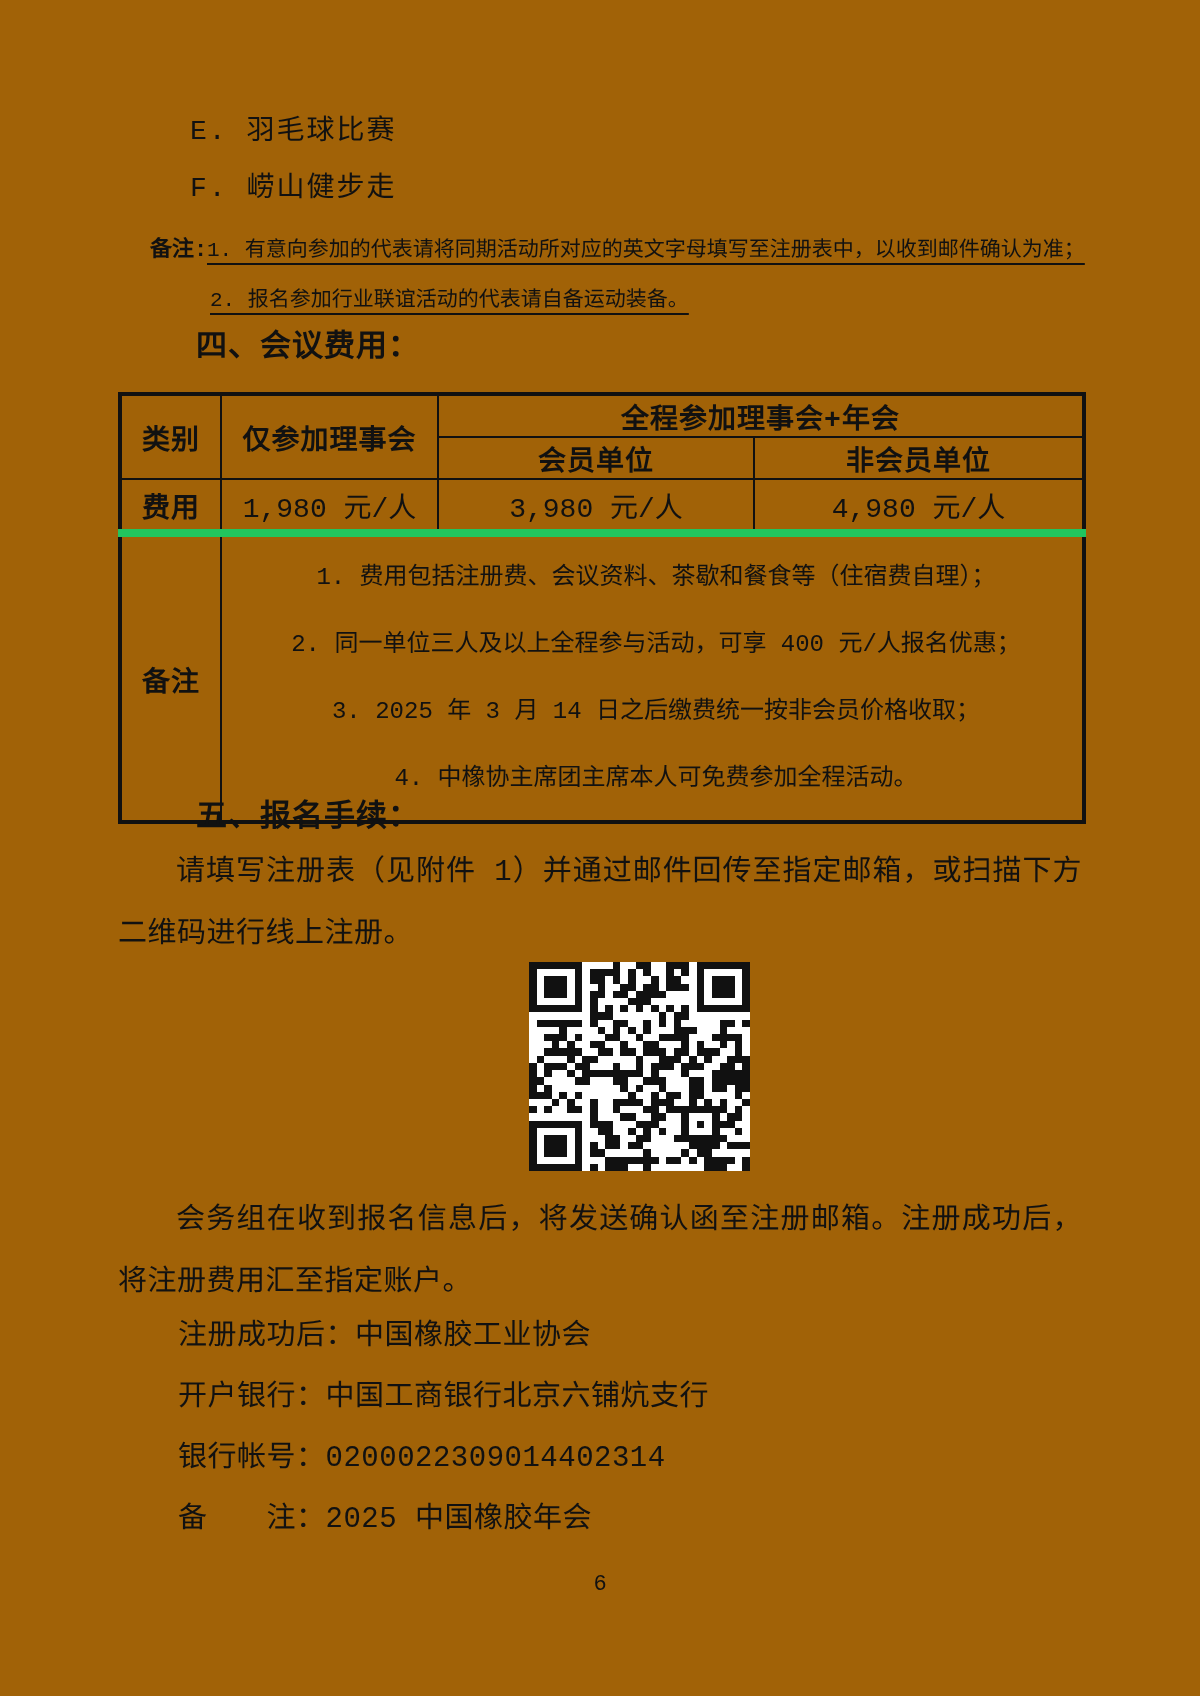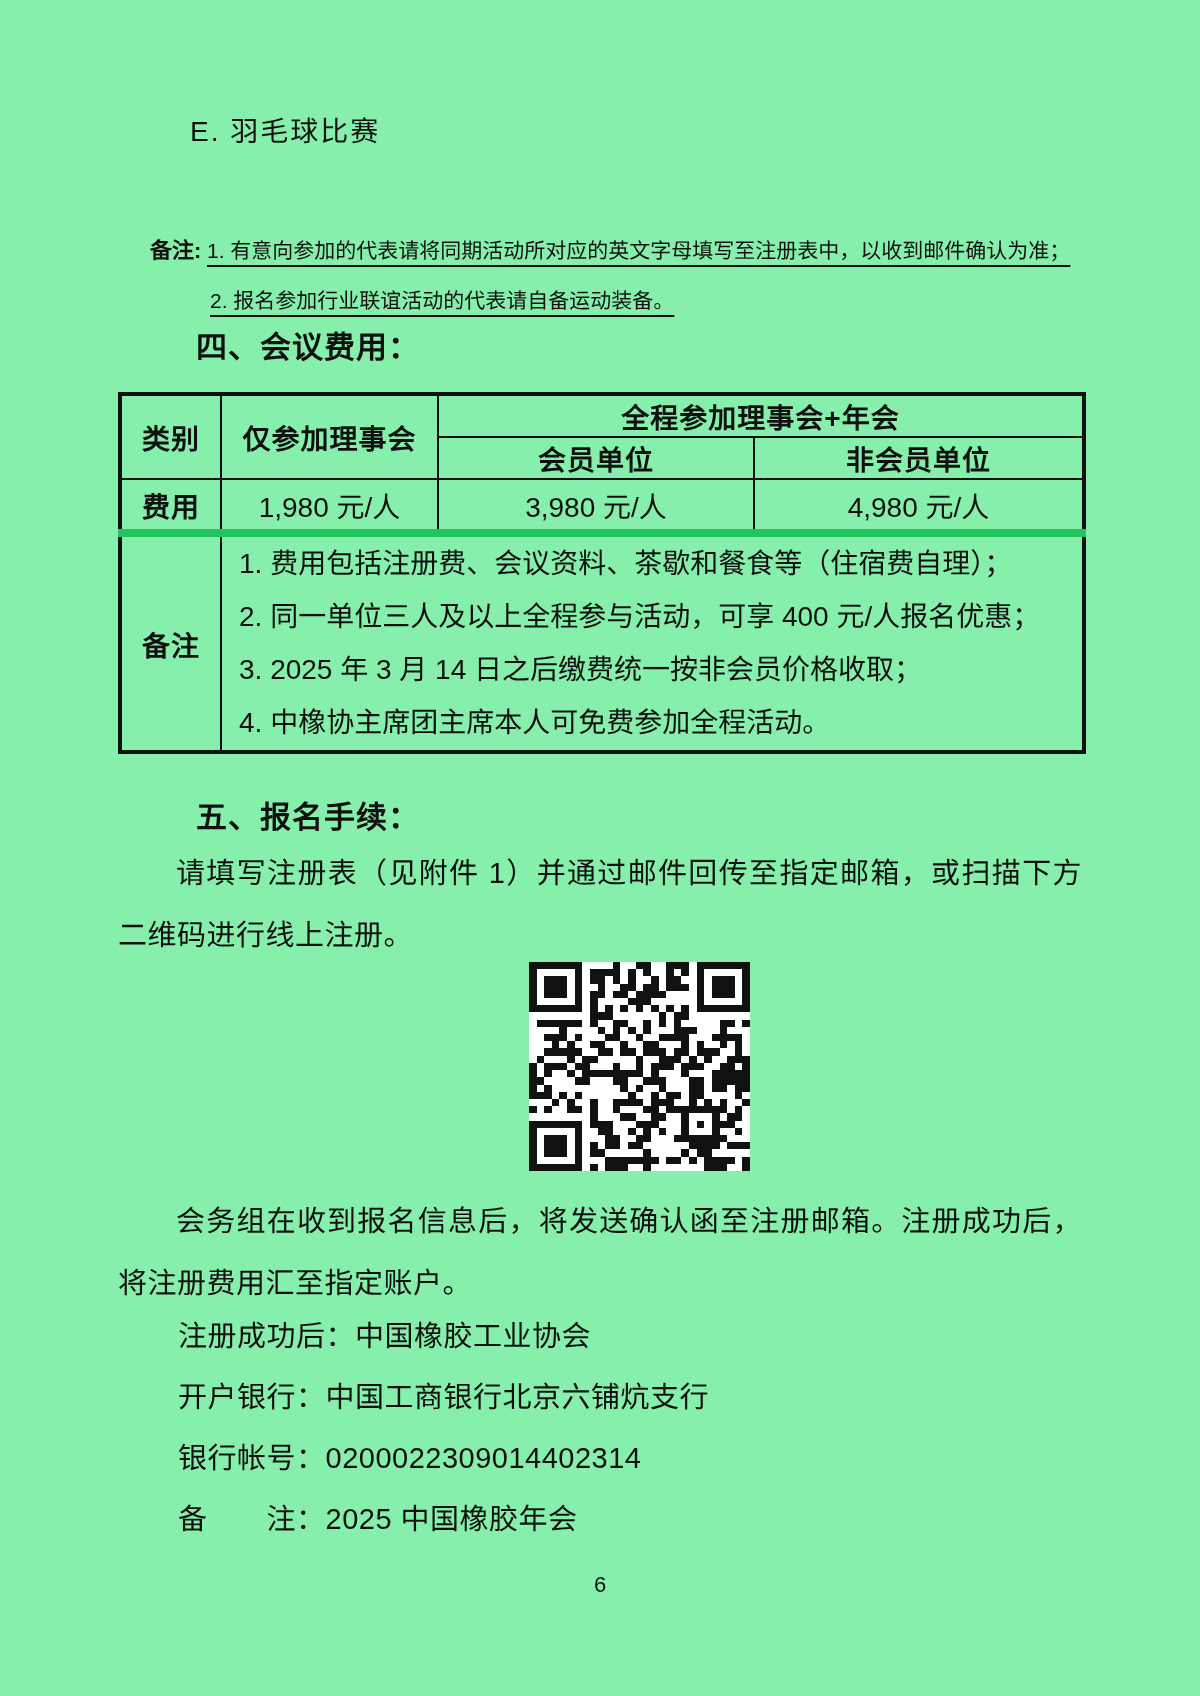--- a/index.html
+++ b/index.html
@@ -1,22 +1,22 @@
 <!DOCTYPE html>
 <html lang="zh-CN"><head>
 <meta charset="utf-8">
 <style>
   html,body{margin:0;padding:0;background:#e8e8e8;}
   .page{
     position:relative;
     width:1200px;height:1696px;
     margin:0 auto;
-    background:#86efac;
+    background:#a16207;
     color:#111111;
-    font-family:Liberation Sans, sans-serif;
+    font-family:Liberation Mono, monospace;
     overflow:hidden;
   }
   .abs{position:absolute;}
   .activity-item{
     left:190px;width:800px;
     font-size:28px;line-height:40px;
     letter-spacing:2px;
   }
   .top-notes{
     left:150px;width:945px;
@@ -50,23 +50,24 @@
     text-align:center;vertical-align:middle;
     font-size:28px;padding:0;
   }
   .fee-table .r1{height:38px;}
   .fee-table .r2{height:30px;}
   .fee-table .row-fee td,.fee-table .row-fee th{height:49px;border-bottom:8px solid #22c55e;}
   .fee-table .row-notes td{height:203px;}
   .fee-table th{font-weight:700;letter-spacing:1px;}
   .table-notes-cell{text-align:left !important;vertical-align:middle;}
   .table-notes-cell p{
-    margin:1px;padding:0 8px 0 16px;
-    font-size:28px;line-height:52px;
+    margin:15px;padding:0 8px 0 16px;
+    font-size:24px;line-height:52px;
     white-space:nowrap;
+    text-align:center;
   }
   .body-para{
     left:118px;width:964px;
     font-size:29px;line-height:62px;
     text-align:justify;text-justify:inter-ideograph;
     text-indent:2em;letter-spacing:0.5px;
   }
   .qr{left:529px;top:962px;width:221px;height:209px;}
   .account-block{
     left:178px;width:900px;
@@ -78,20 +79,21 @@
     left:0;top:1572px;width:1200px;
     text-align:center;font-size:22px;
   }
 </style>
 </head>
 <body>
 
 <div class="page">
 
   <div class="abs activity-item" style="top:112px">E. 羽毛球比赛</div>
+  <div class="abs activity-item" style="top:169px">F. 崂山健步走</div>
 
   <div class="abs top-notes" style="top:226px">
     <span class="note-label">备注:</span>
     <div class="note-body">
       <div><span class="top-note-line">1. 有意向参加的代表请将同期活动所对应的英文字母填写至注册表中，以收到邮件确认为准；</span></div>
       <div class="note-line2"><span class="top-note-line">2. 报名参加行业联谊活动的代表请自备运动装备。</span></div>
     </div>
   </div>
 
   <div class="abs section-heading" style="top:328px">四、会议费用：</div>

